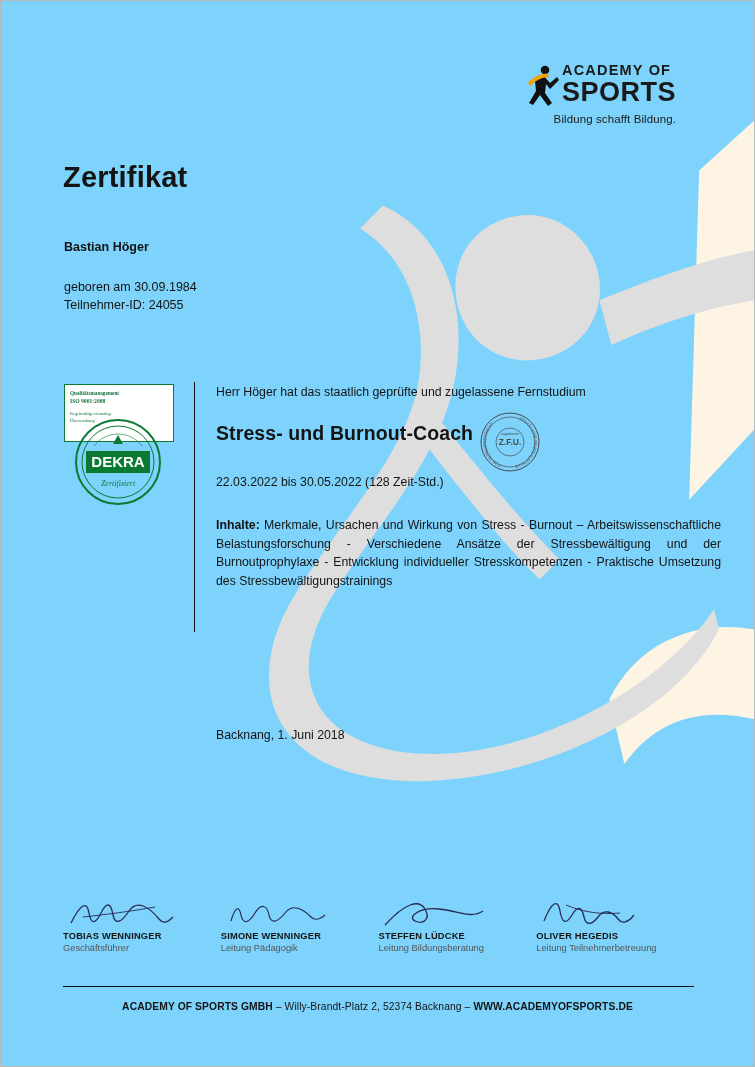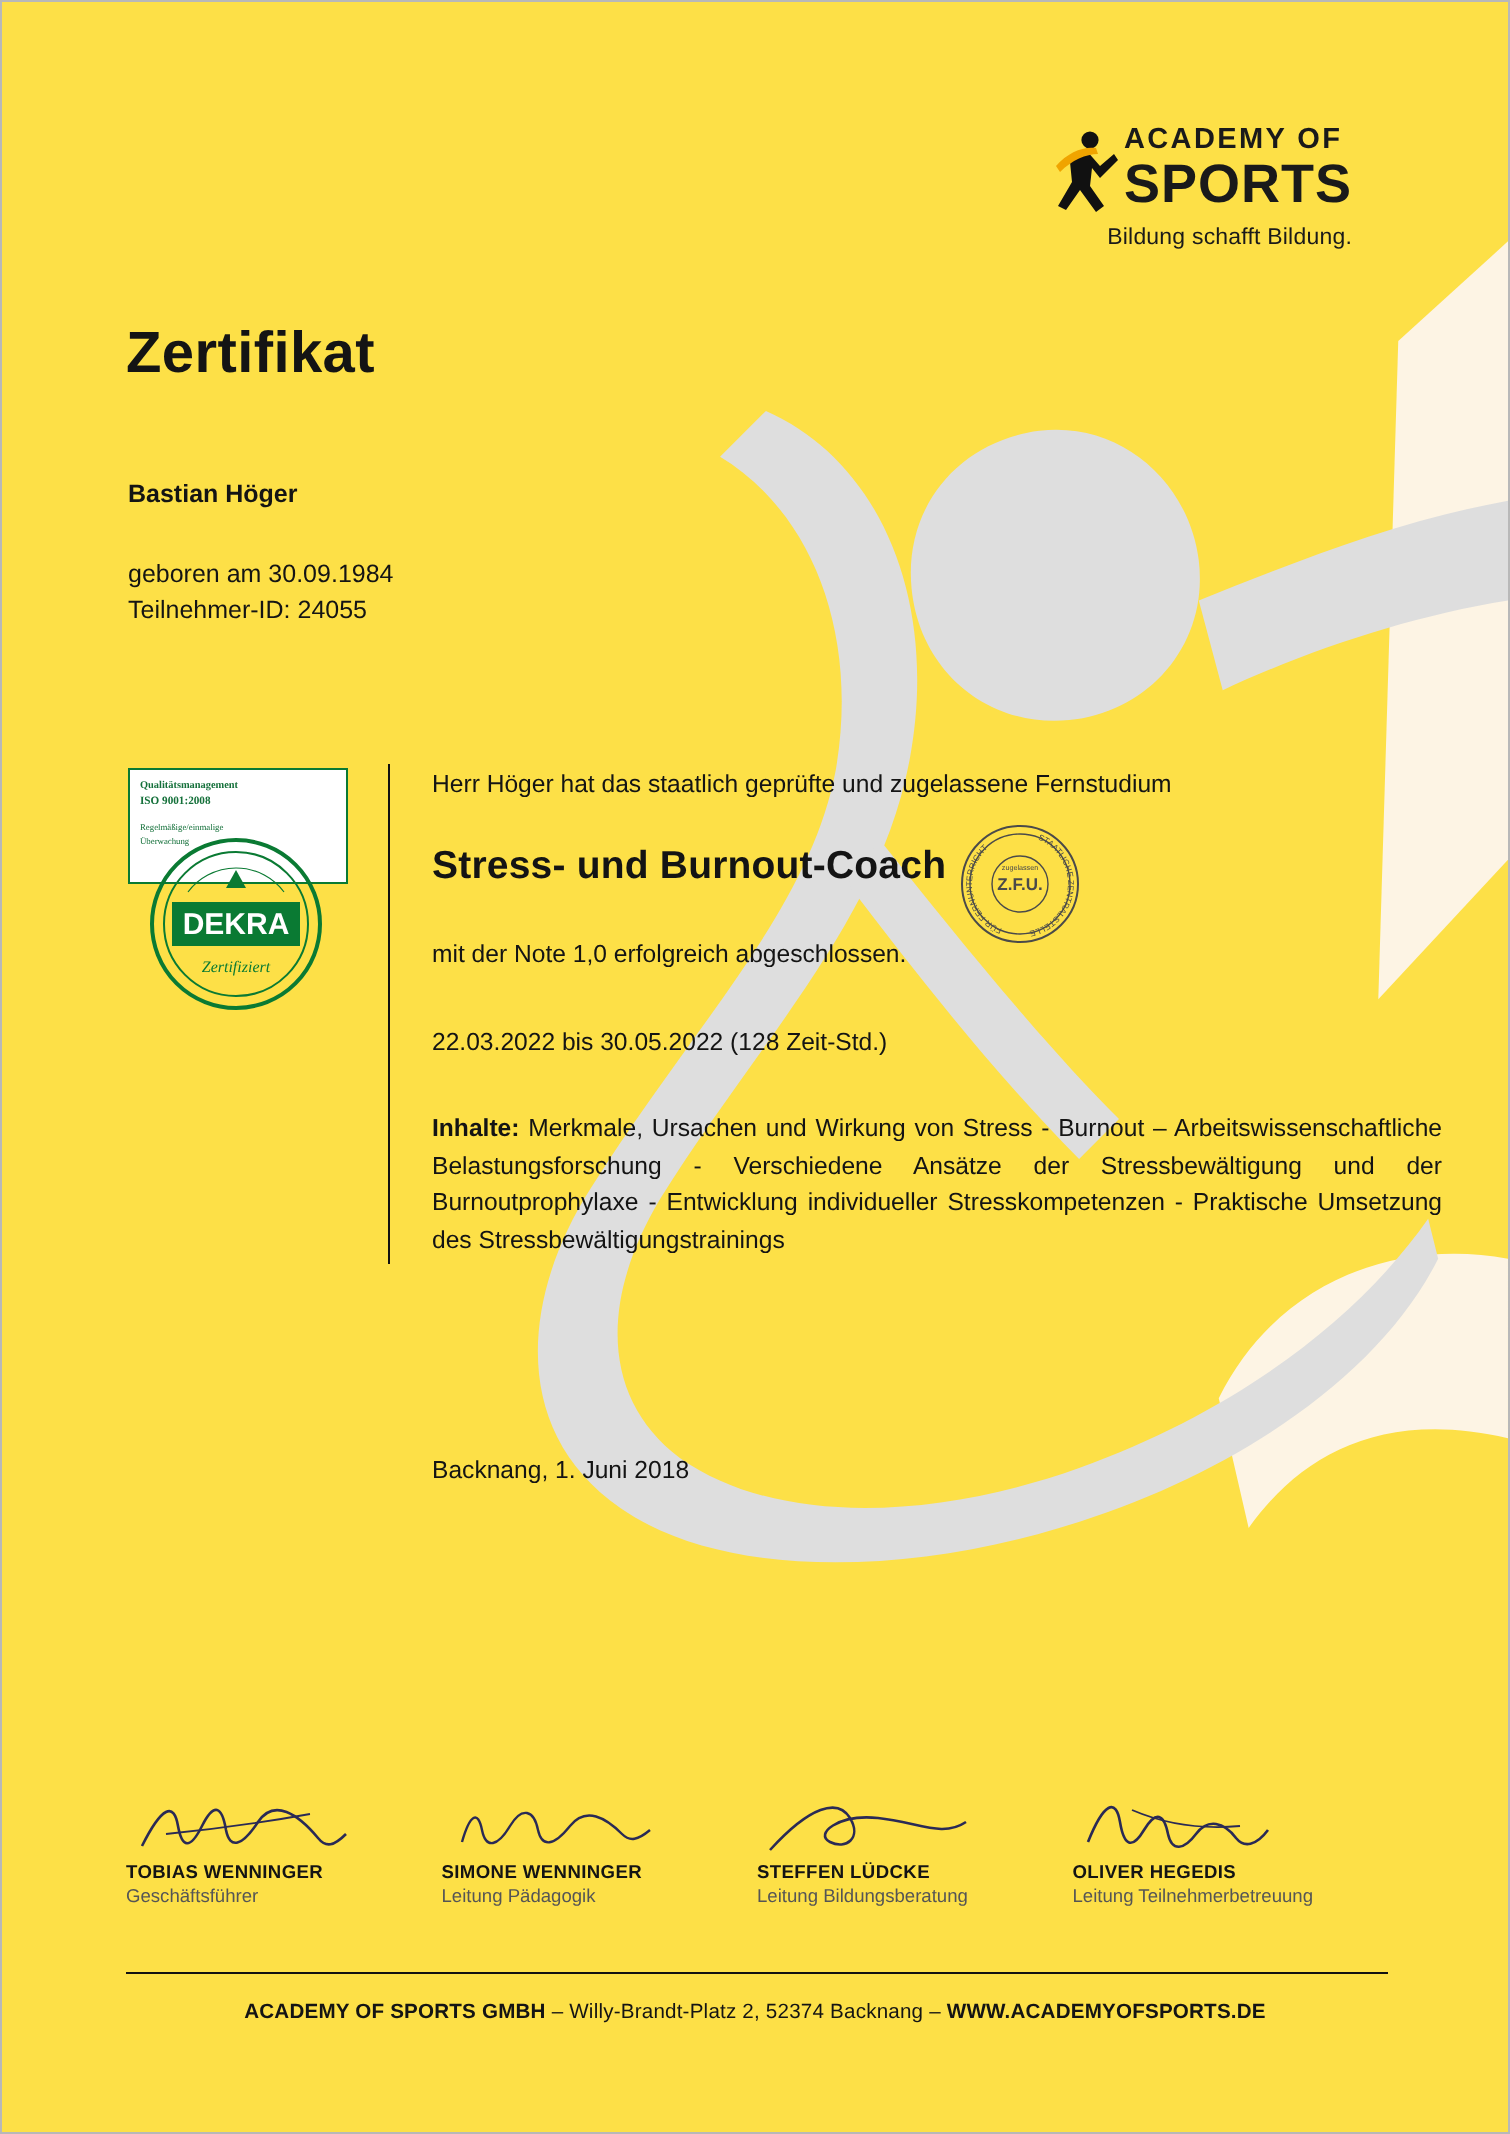--- a/index.html
+++ b/index.html
@@ -7,21 +7,21 @@
     padding: 0;
     background: #f0f0f0;
   }
   body {
     font-family: "Liberation Sans", sans-serif;
   }
   .page {
     position: relative;
     width: 755px;
     height: 1067px;
-    background: #fde047;
+    background: #7dd3fc;
     border: 1px solid #b8b8b8;
     box-sizing: border-box;
     overflow: hidden;
     padding-left: 24px;
   }
 
   
   .bg-art {
     position: absolute;
     inset: 0;
@@ -338,21 +338,20 @@
       <textPath href="#zfuTop" startOffset="56%">FÜR FERNUNTERRICHT</textPath>
     </text>
     <text x="31" y="34" font-family="Liberation Sans, sans-serif" font-size="8.5" font-weight="bold" fill="#4a4a4a" text-anchor="middle">Z.F.U.</text>
     <text x="31" y="24" font-family="Liberation Sans, sans-serif" font-size="3.6" fill="#4a4a4a" text-anchor="middle">zugelassen</text>
   </svg>
 
   <div class="rule"></div>
   <div class="body-text">
     <div class="line-intro">Herr Höger hat das staatlich geprüfte und zugelassene Fernstudium</div>
     <div class="course-title">Stress- und Burnout-Coach</div>
-    <div class="line-grade">mit der Note 1,0 erfolgreich abgeschlossen.</div>
     <div class="line-dates">22.03.2022 bis 30.05.2022 (128 Zeit-Std.)</div>
     <div class="contents"><b>Inhalte:</b><span> Merkmale, Ursachen und Wirkung von Stress - Burnout – Arbeitswissenschaftliche Belastungsforschung - Verschiedene Ansätze der Stressbewältigung und der Burnoutprophylaxe - Entwicklung individueller Stresskompetenzen - Praktische Umsetzung des Stressbewältigungstrainings</span></div>
   </div>
 
   <div class="place-date">Backnang, 1. Juni 2018</div>
 
   <div class="signatures">
     <div class="sig">
       <div class="sig-mark">
         <svg viewBox="0 0 120 34" width="120" height="34">

